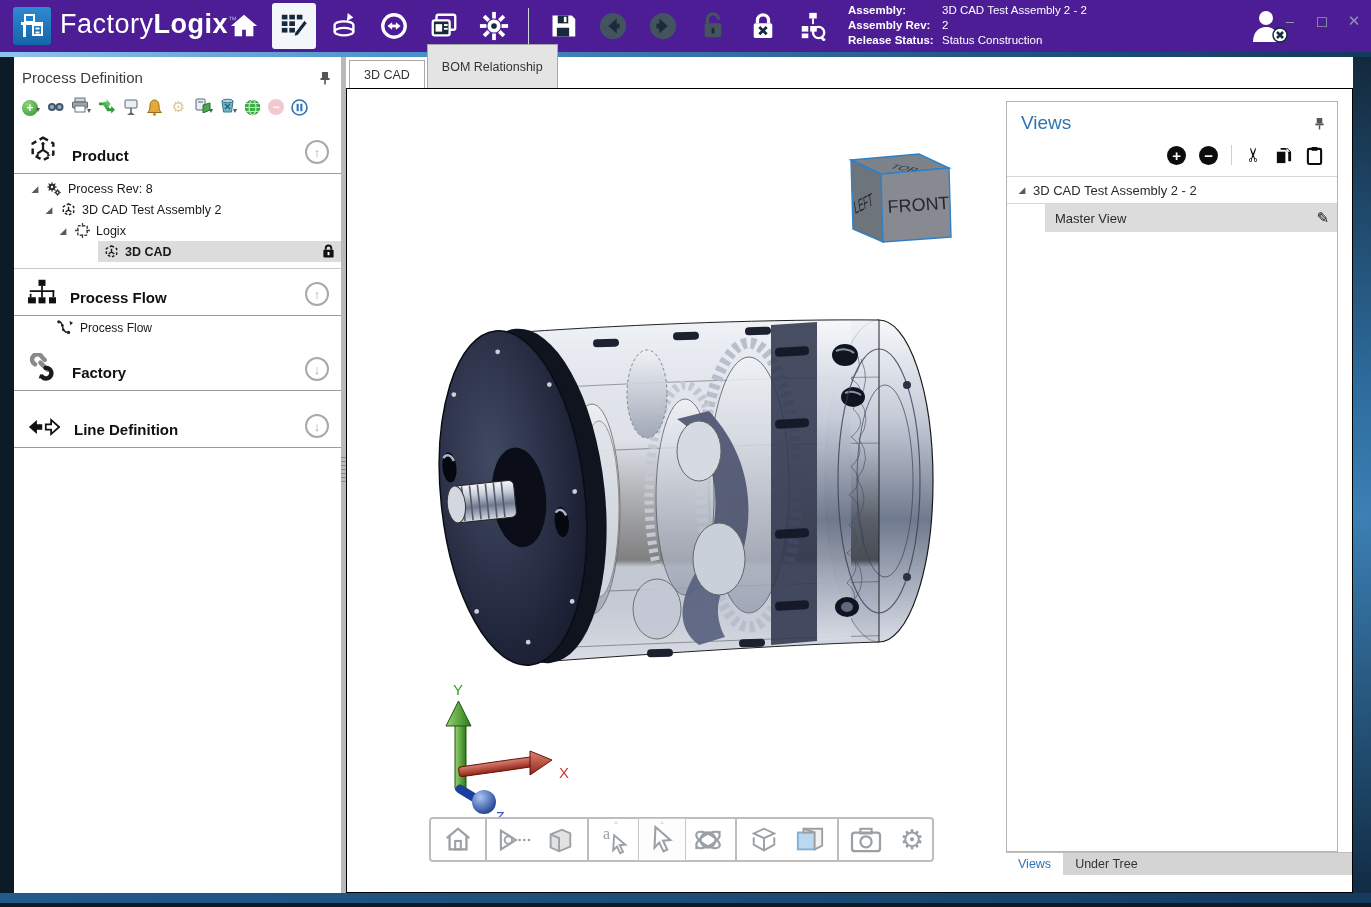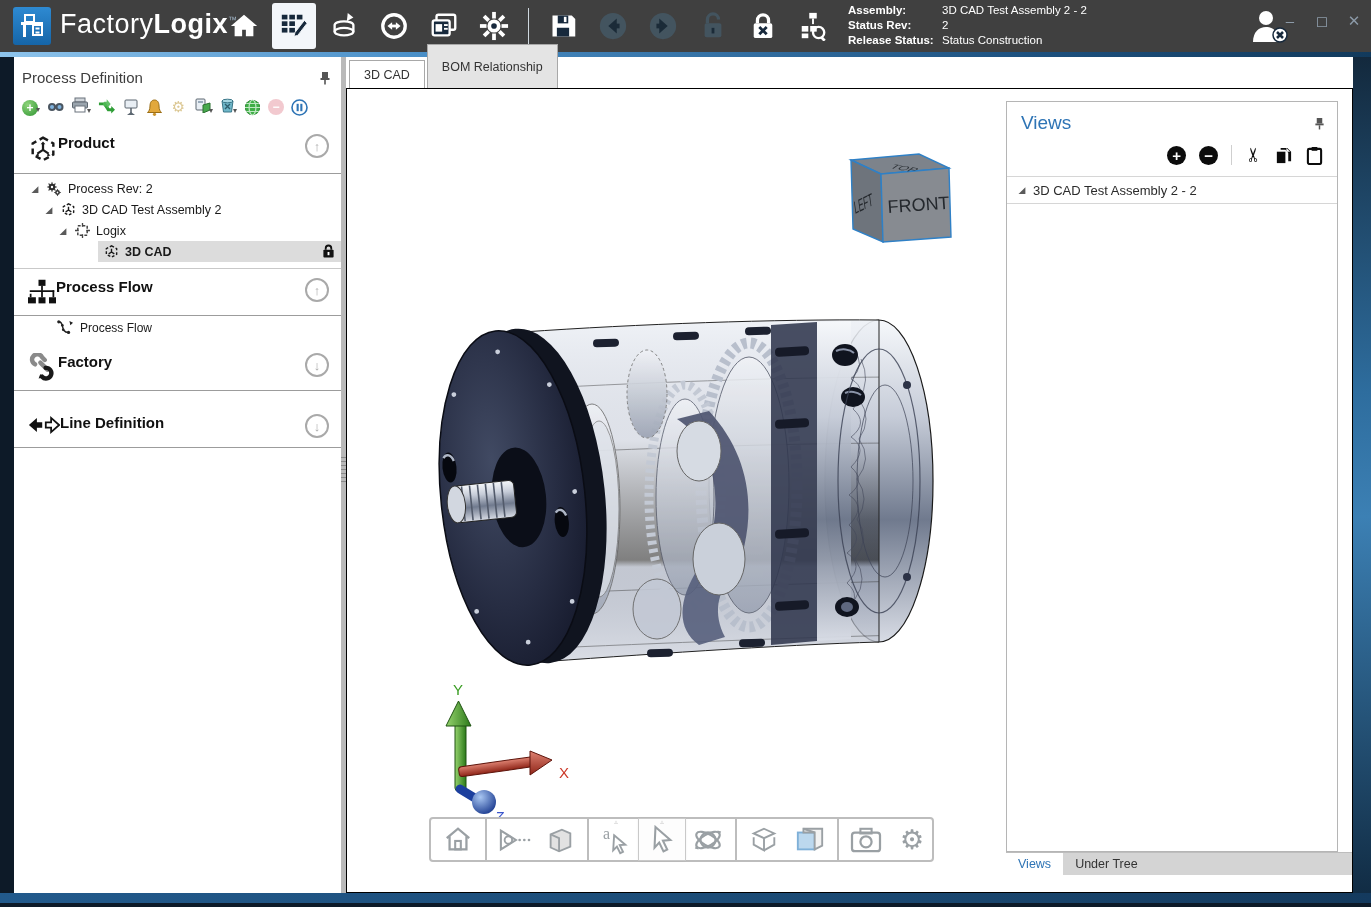--- a/index.html
+++ b/index.html
@@ -1,21 +1,21 @@
 <!DOCTYPE html>
 <html><head>
 <meta charset="utf-8">
 <style>
   * { margin:0; padding:0; box-sizing:border-box; }
   html,body { width:1371px; height:907px; overflow:hidden;
     font-family:"Liberation Sans", sans-serif; background:#0d1a28; }
   .abs { position:absolute; }
 
   
-  #titlebar { left:0; top:0; width:1371px; height:52px; background:#404040; }
+  #titlebar { left:0; top:0; width:1371px; height:52px; background:#4c1d95; }
   #bluestrip { left:0; top:52px; width:1371px; height:5px;
     background:linear-gradient(90deg,#8ec4ec,#4b90c8 30%,#1d517f 75%,#123a5c); }
   #border-right { right:0; top:57px; width:18px; height:836px;
     background:linear-gradient(180deg,#13293d,#2e6d9e 40%,#3c80b4 55%,#112c44); }
   #border-bottom { left:0; top:893px; width:1371px; height:10px;
     background:linear-gradient(90deg,#225a8c,#1b4a74 60%,#143a5e); }
 
   
   .logo-box { left:13px; top:7px; width:38px; height:38px; border-radius:3px;
     background:linear-gradient(180deg,#2e8ad2,#1565a8); display:flex; align-items:center; justify-content:center; }
@@ -35,21 +35,21 @@
 
   
   #leftpanel { left:14px; top:57px; width:327px; height:836px; background:#fff; }
   .lp-header { display:flex; align-items:center; padding:12px 10px 4px 8px; }
   .lp-title { font-size:15px; color:#3d3d3d; flex:1; }
   .lp-toolbar { display:flex; align-items:center; gap:7px; padding:7px 8px 8px 8px; }
   .mini { width:17px; height:17px; display:inline-flex; align-items:center; justify-content:center; }
   .ball { width:16px; height:16px; border-radius:50%; color:#fff; font-size:12px; font-weight:bold;
     display:inline-flex; align-items:center; justify-content:center; line-height:1; }
   .dd { font-size:8px; color:#555; margin-left:-2px; }
-  .section { display:flex; align-items:flex-start; padding:9px 12px 9px 14px; }
+  .section { display:flex; align-items:flex-end; padding:9px 12px 9px 14px; gap:14px; }
   .section .slabel { font-size:15px; font-weight:bold; color:#111; flex:1; }
   .collapse-btn { width:24px; height:24px; border:2px solid #a9a9a9; border-radius:50%;
     display:flex; align-items:center; justify-content:center; color:#a9a9a9; font-size:13px; font-weight:bold; }
   .divider { height:1px; background:#9c9c9c; margin:0 0 0 0; }
   .divider.light { background:#c9c9c9; }
   .tree { padding:4px 0 6px 0; }
   .trow { display:flex; align-items:center; height:21px; font-size:12.5px; color:#1a1a1a; gap:5px; }
   .exp { width:10px; font-size:9px; color:#5a5a5a; text-align:center; }
   .trow .ticon { display:inline-flex; width:18px; justify-content:center; }
   .trow.selected { background:#dcdcdc; font-weight:bold; }
@@ -219,21 +219,21 @@
         <rect x="4" y="24" width="7" height="5" fill="#fff"></rect>
         <circle cx="22" cy="23" r="6" fill="none" stroke="#fff" stroke-width="2.5"></circle>
         <rect x="26" y="27" width="5" height="3" transform="rotate(45 26 27)" fill="#fff"></rect>
       </svg>
     </div>
   </div>
 
   <div class="asm-info abs">
     <span class="lbl">Assembly:</span>
     <span>3D CAD Test Assembly 2 - 2</span>
-    <span class="lbl">Status Rev:</span>
+    <span class="lbl">Assembly Rev:</span>
     <span>2</span>
     <span class="lbl">Release Status:</span>
     <span>Status Construction</span>
   </div>
 
   <div class="person-wrap abs">
     <svg width="40" height="36" viewBox="0 0 40 36">
       <circle cx="17" cy="10" r="7" fill="#fff"></circle>
       <path d="M4 34 c0-10 6-15 13-15 s13 5 13 15 Z" fill="#fff"></path>
       <circle cx="31" cy="27" r="7" fill="#fff" stroke="#17293c" stroke-width="1.5"></circle>
@@ -344,21 +344,21 @@
             <g fill="#2b2b2b">
               <circle cx="6" cy="6" r="3.2"></circle>
               <path d="M6 .8 l1 2 h-2 Z M6 11.2 l1 -2 h-2 Z M.8 6 l2 1 v-2 Z M11.2 6 l-2 1 v-2 Z M2.3 2.3 l2.1 .7 -1.4 1.4 Z M9.7 9.7 l-2.1 -.7 1.4 -1.4 Z M9.7 2.3 l-.7 2.1 -1.4 -1.4 Z M2.3 9.7 l.7 -2.1 1.4 1.4 Z"></path>
               <circle cx="11.5" cy="11.5" r="2.4"></circle>
               <path d="M11.5 7.8 l.8 1.5 h-1.6 Z M11.5 15.2 l.8 -1.5 h-1.6 Z M7.8 11.5 l1.5 .8 v-1.6 Z M15.2 11.5 l-1.5 .8 v-1.6 Z"></path>
             </g>
             <circle cx="6" cy="6" r="1.2" fill="#fff"></circle>
             <circle cx="11.5" cy="11.5" r="0.9" fill="#fff"></circle>
           </svg>
       </span>
-      <span>Process Rev: 2</span>
+      <span>Process Rev: 8</span>
     </div>
     <div class="trow" style="padding-left:30px">
       <span class="exp">◢</span>
       <span class="ticon">
         <svg width="15" height="15" viewBox="0 0 32 32">
             <g fill="none" stroke="#1a1a1a" stroke-width="3" stroke-dasharray="6 4">
               <path d="M16 4 l11 6 v12 l-11 6 -11 -6 V10 Z"></path>
             </g>
             <path d="M16 10 v7 M16 17 l-6 4 M16 17 l6 4" stroke="#1a1a1a" stroke-width="3" fill="none"></path>
           </svg>
@@ -730,20 +730,24 @@
         </svg>
         <svg width="17" height="19" viewBox="0 0 18 20">
           <rect x="2" y="3" width="14" height="16" rx="1.5" fill="none" stroke="#0c0c0c" stroke-width="2.2"></rect>
             <rect x="6" y="1" width="6" height="4" fill="#0c0c0c"></rect>
         </svg>
       </div>
       <div class="vrow root">
         <span class="exp">◢</span>
         <span class="flex">3D CAD Test Assembly 2 - 2</span>
       </div>
+      <div class="vrow child">
+        <span class="flex">Master View</span>
+        <span style="font-family:'DejaVu Sans',sans-serif; font-size:15px; color:#111;">✎</span>
+      </div>
     </div>
     <div id="views-tabs" class="abs">
       <div class="vtab active">
           <span>Views</span>
         </div>
       <div class="vtab">
           <span>Under Tree</span>
         </div>
     </div>
   </div>

